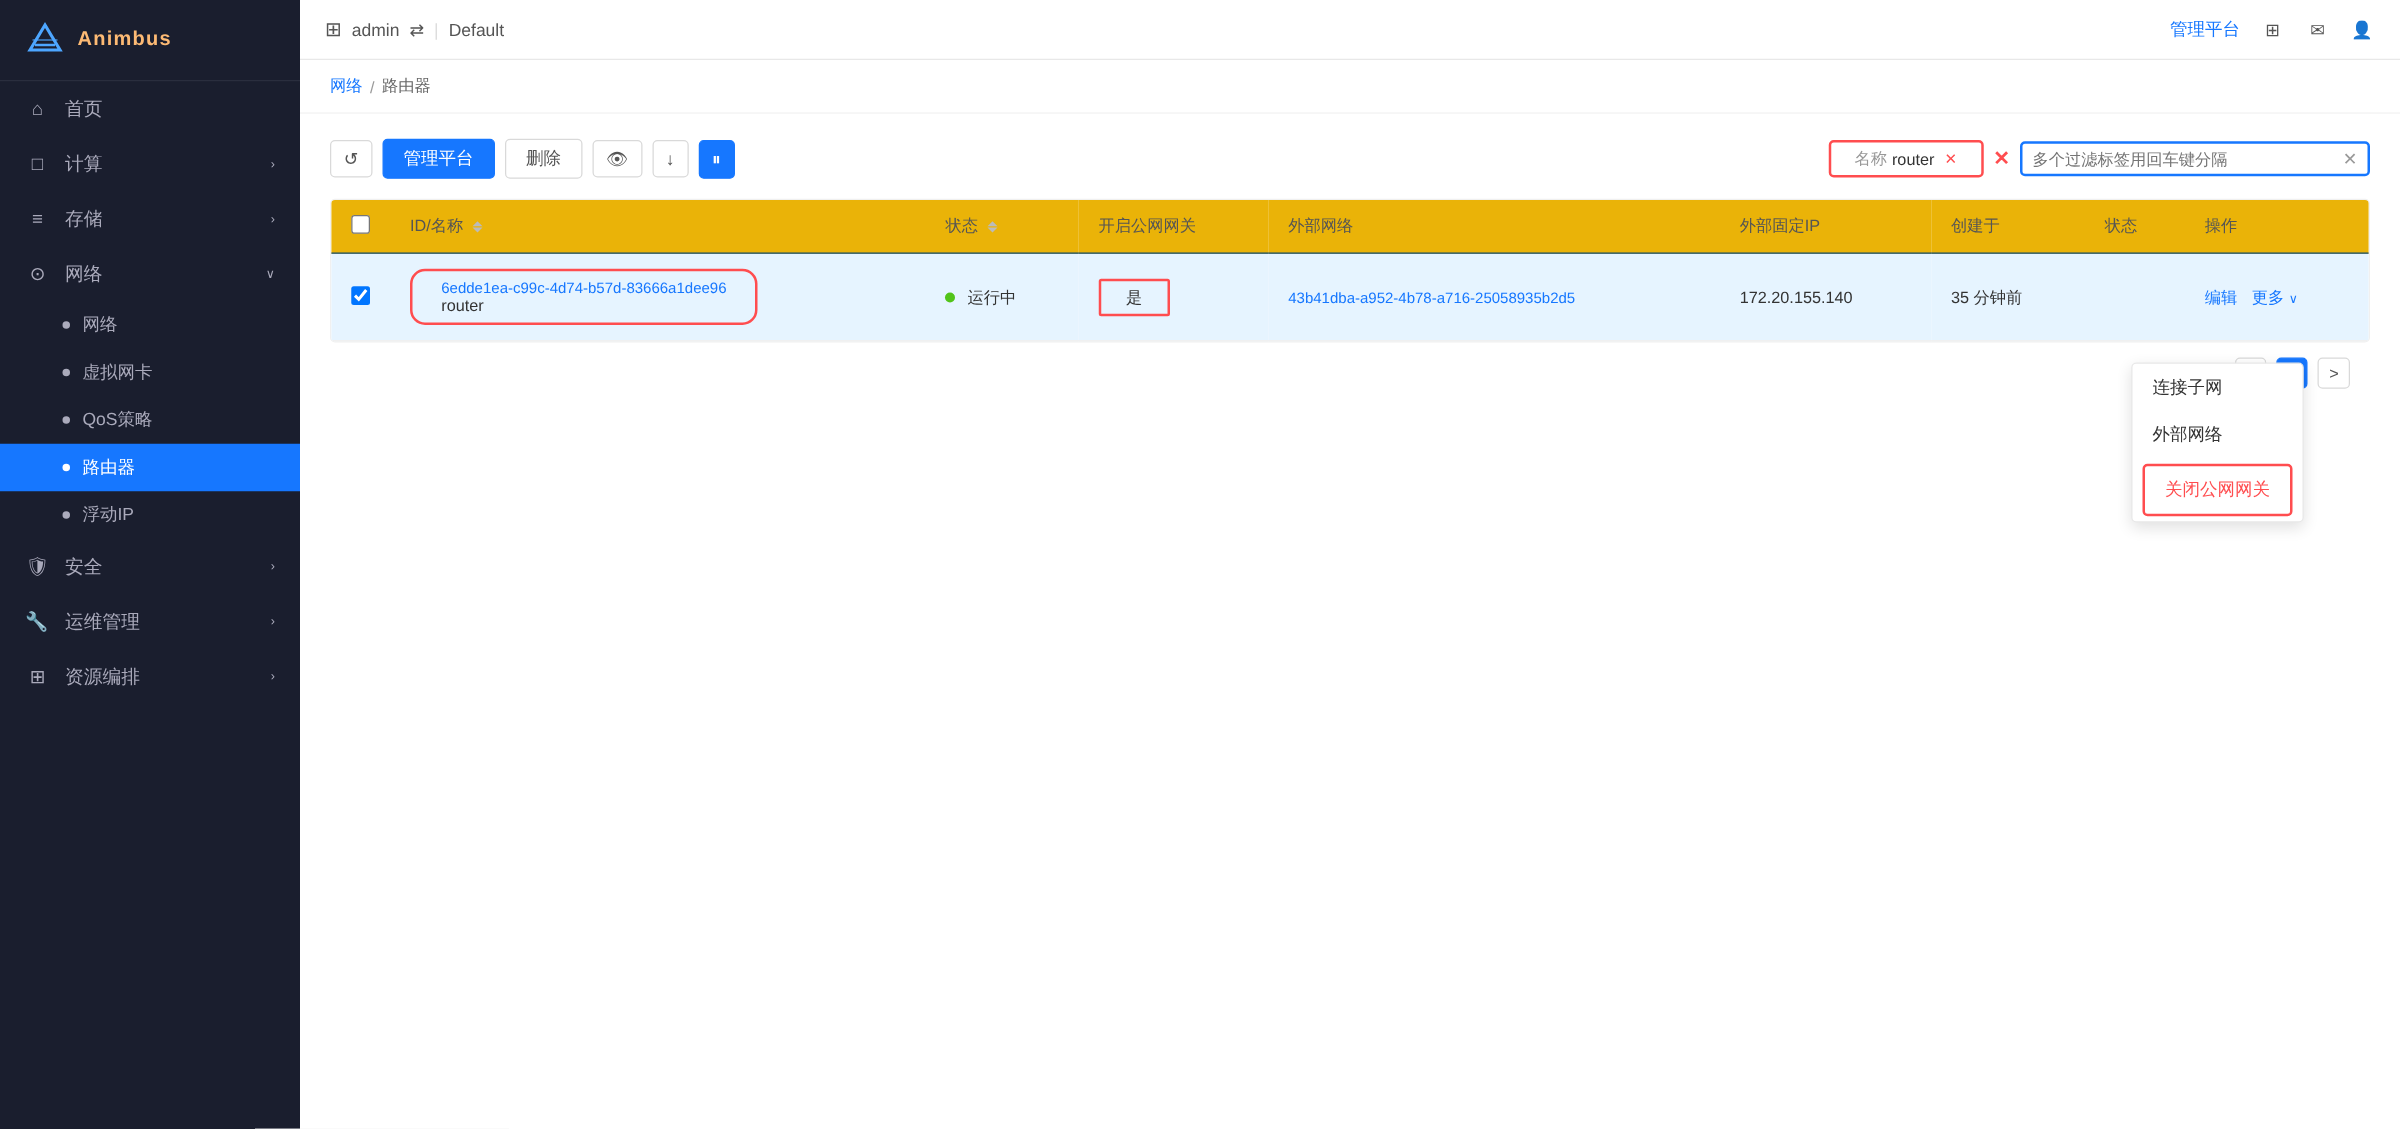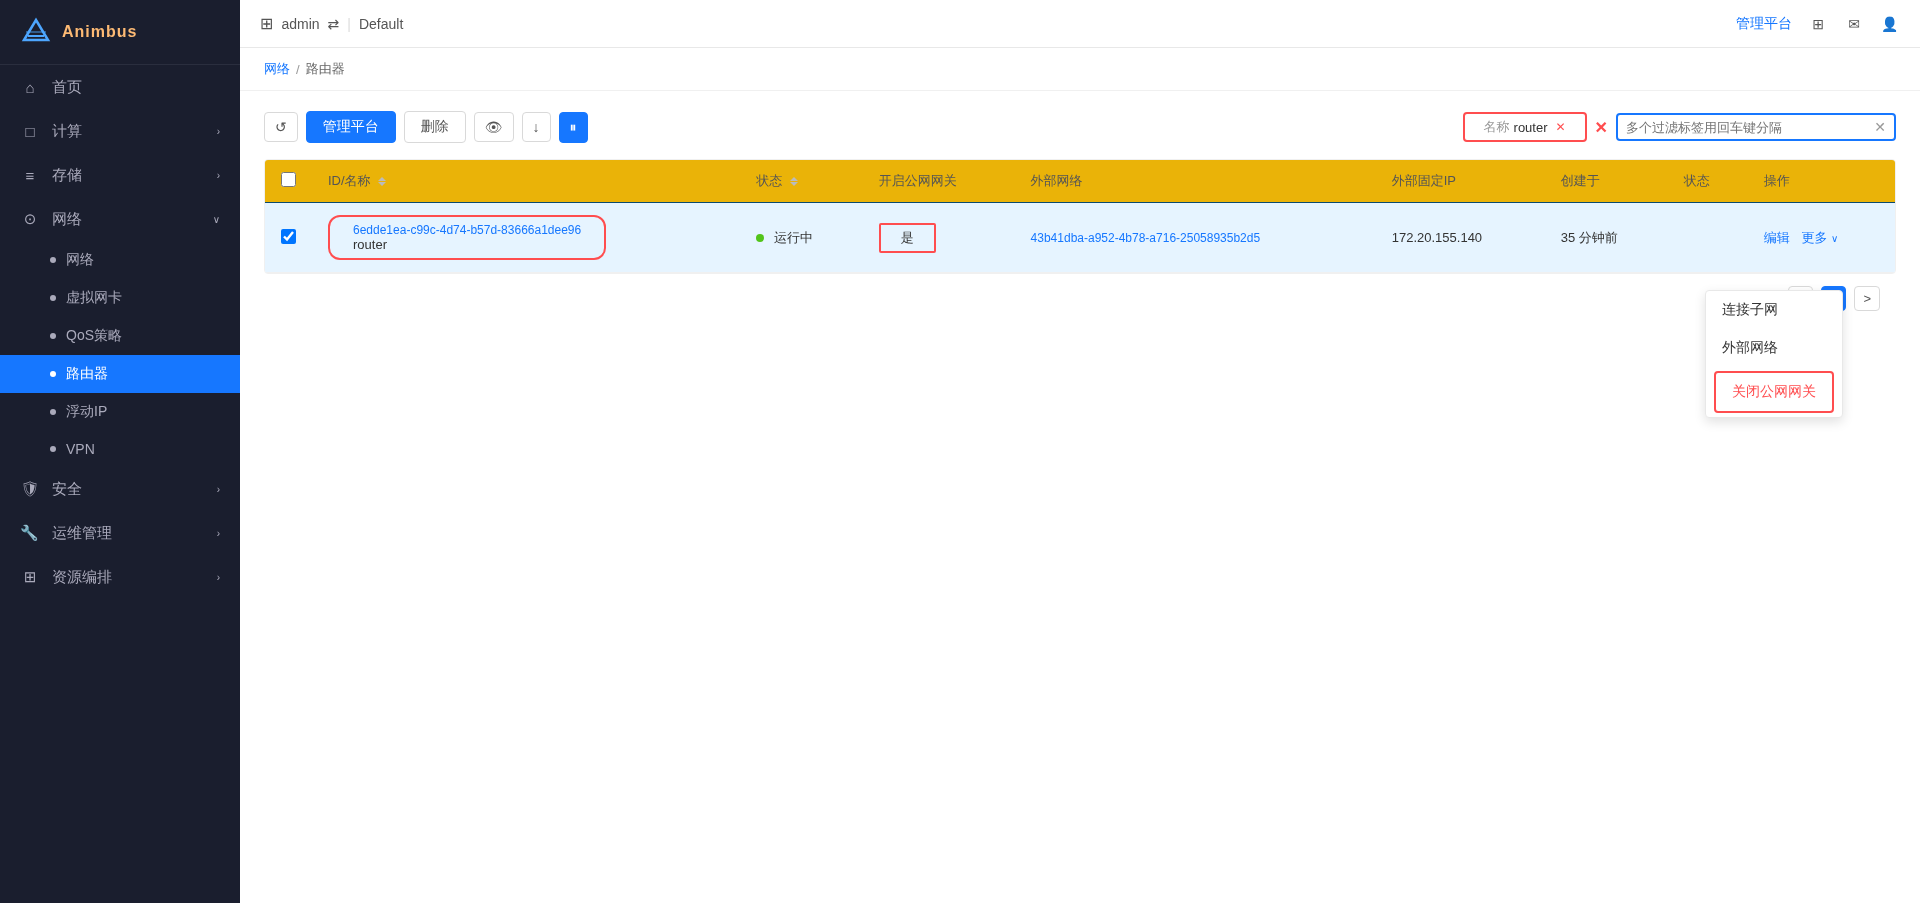--- a/index.html
+++ b/index.html
@@ -138,24 +138,20 @@
       <span class="dot"></span>
       <span>QoS策略</span>
     </div>
     <div class="nav-sub-item active">
       <span class="dot"></span>
       <span>路由器</span>
     </div>
     <div class="nav-sub-item">
       <span class="dot"></span>
       <span>浮动IP</span>
-    </div>
-    <div class="nav-sub-item">
-      <span class="dot"></span>
-      <span>VPN</span>
     </div>
 
     <div class="nav-item">
       <span class="nav-icon">🛡</span>
       <span class="nav-label">安全</span>
       <span class="nav-arrow">›</span>
     </div>
 
     <div class="nav-item">
       <span class="nav-icon">🔧</span>

